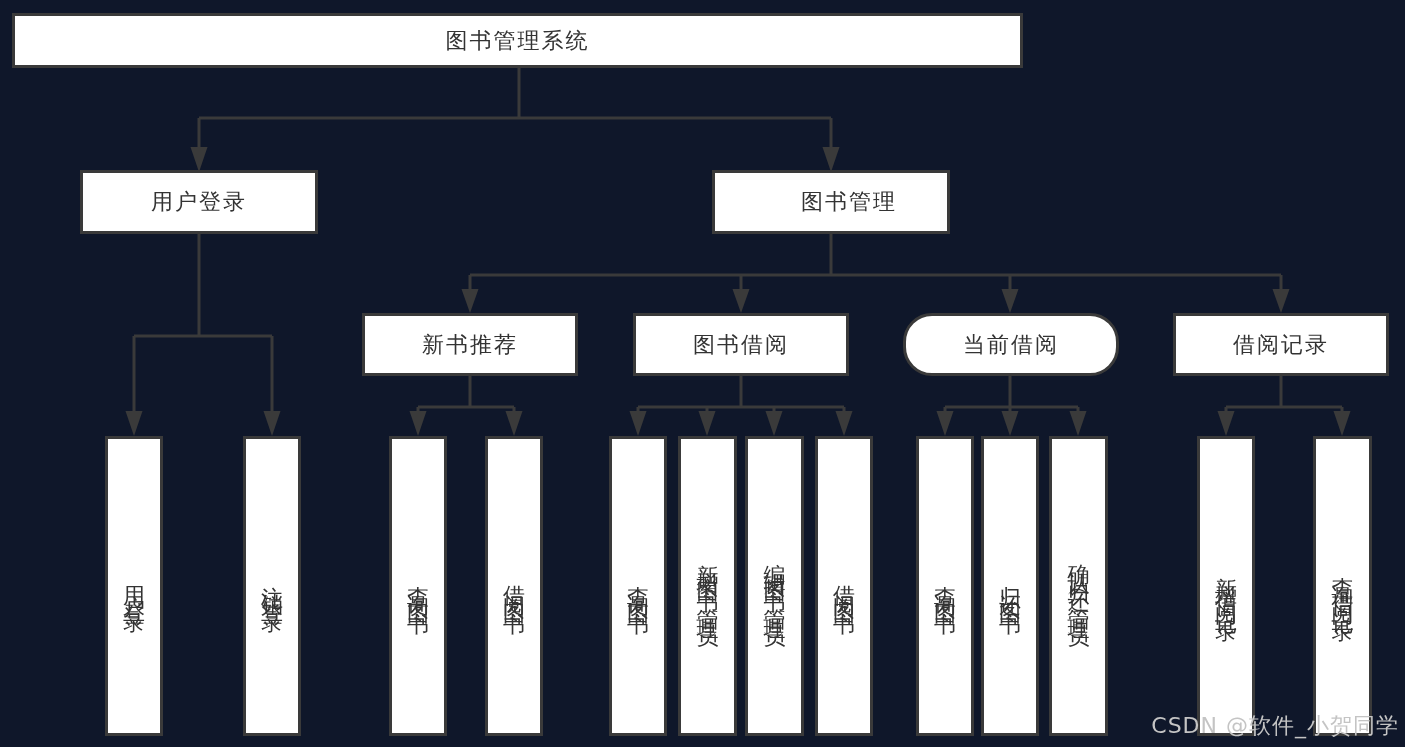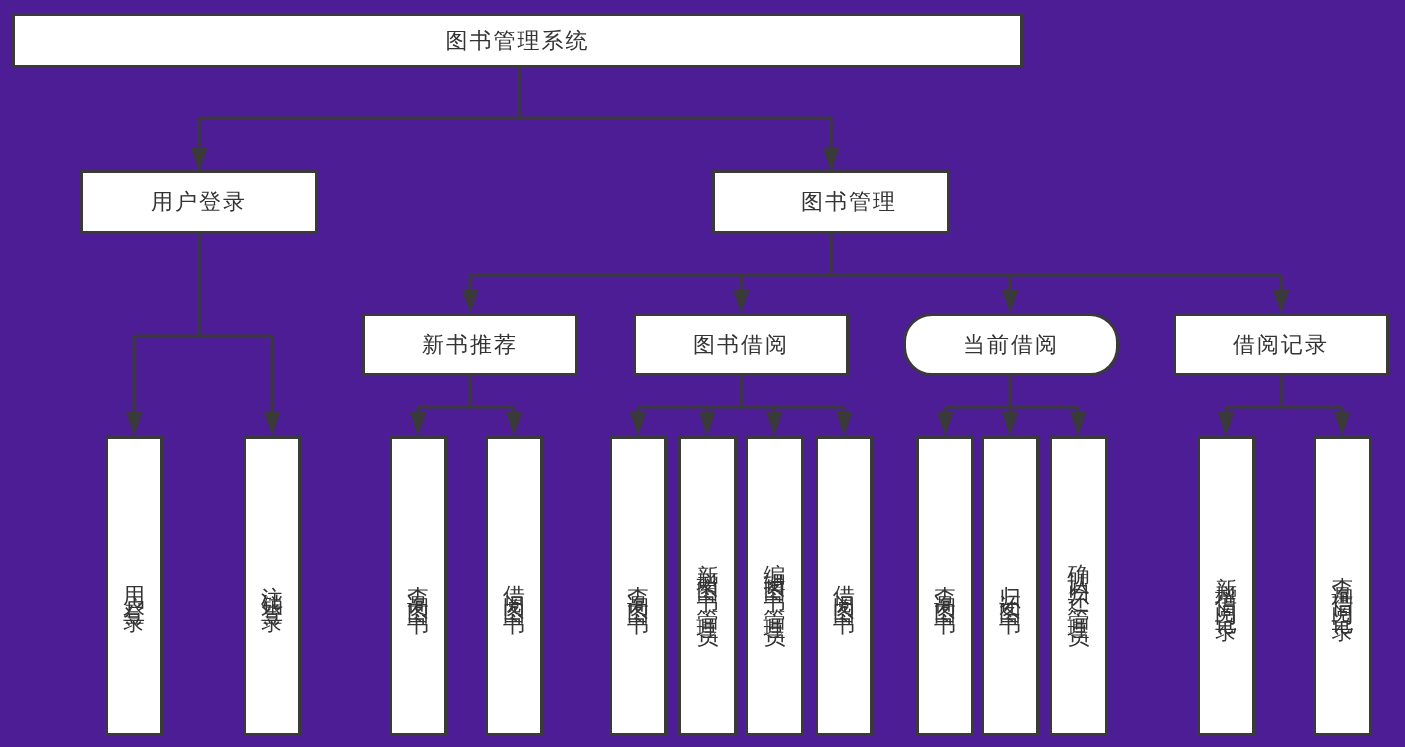--- a/index.html
+++ b/index.html
@@ -6,21 +6,21 @@
     --line:#3a3a3a;
     --text:#333333;
     --wm:#c4c4c4;
   }
   *{box-sizing:border-box;margin:0;padding:0;}
   html,body{background:#ffffff;}
   body{font-family:"DejaVu Sans",sans-serif;}
   #canvas{
     position:relative;
     width:1405px;height:747px;
-    background:#4c1d95;
+    background:#0f172a;
     overflow:hidden;
   }
   #wires{position:absolute;left:0;top:0;width:1405px;height:747px;}
   .node{
     position:absolute;
     border:3px solid var(--line);
     background:#ffffff;
     display:flex;align-items:center;justify-content:center;
     color:var(--text);
   }
@@ -191,14 +191,15 @@
     <span class="vlbl">确认归还（管理员）</span>
   </div>
 
   <div class="node leaf" style="left:1197px;">
     <span class="vlbl">新增借阅记录</span>
   </div>
   <div class="node leaf" style="left:1313px;width:59px;">
     <span class="vlbl">查询借阅记录</span>
   </div>
 
+  <div class="watermark">CSDN @软件_小贺同学</div>
 
 </div>
 
 </body></html>

